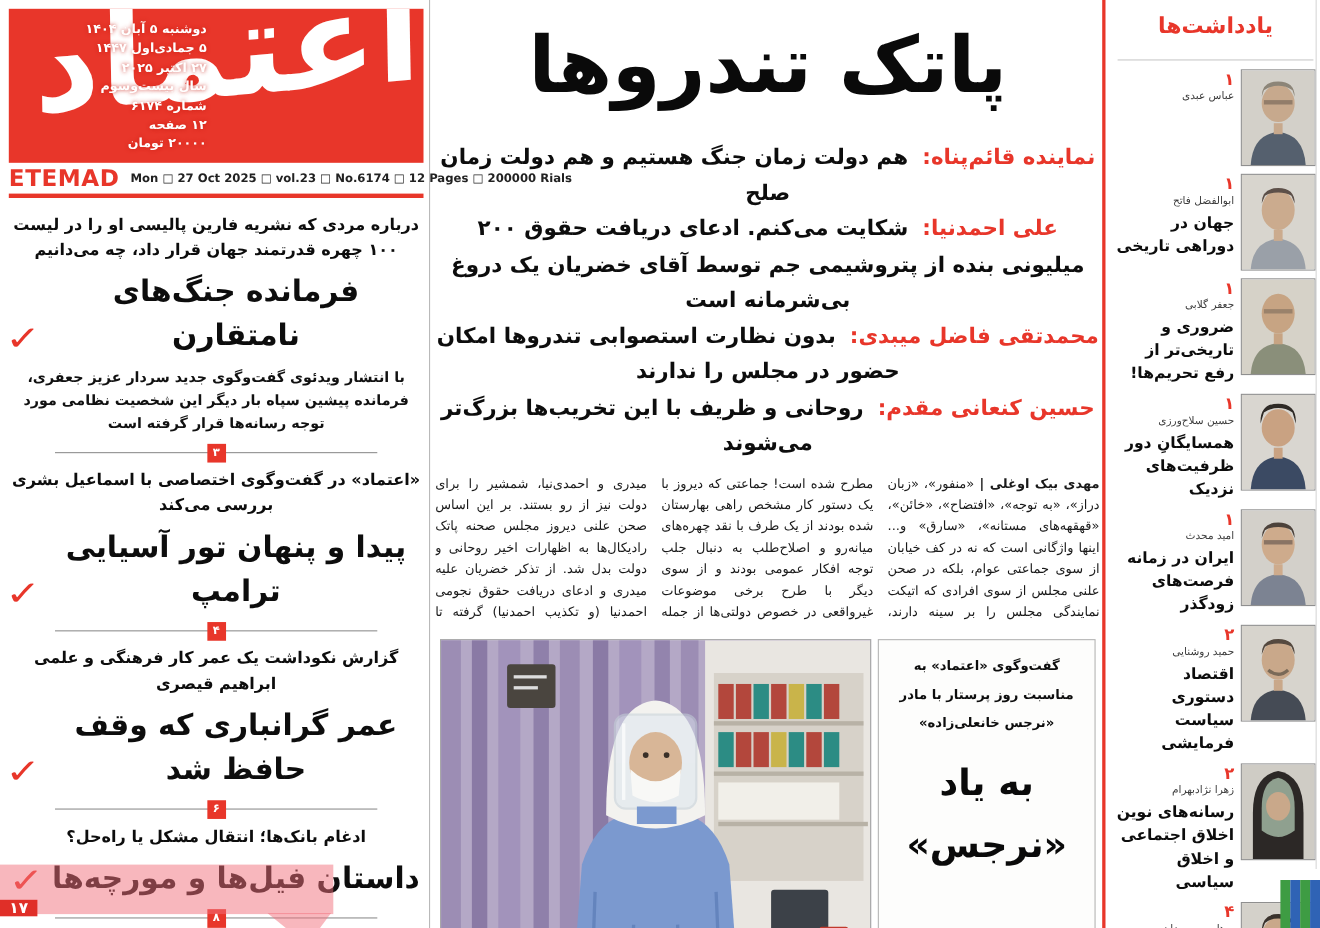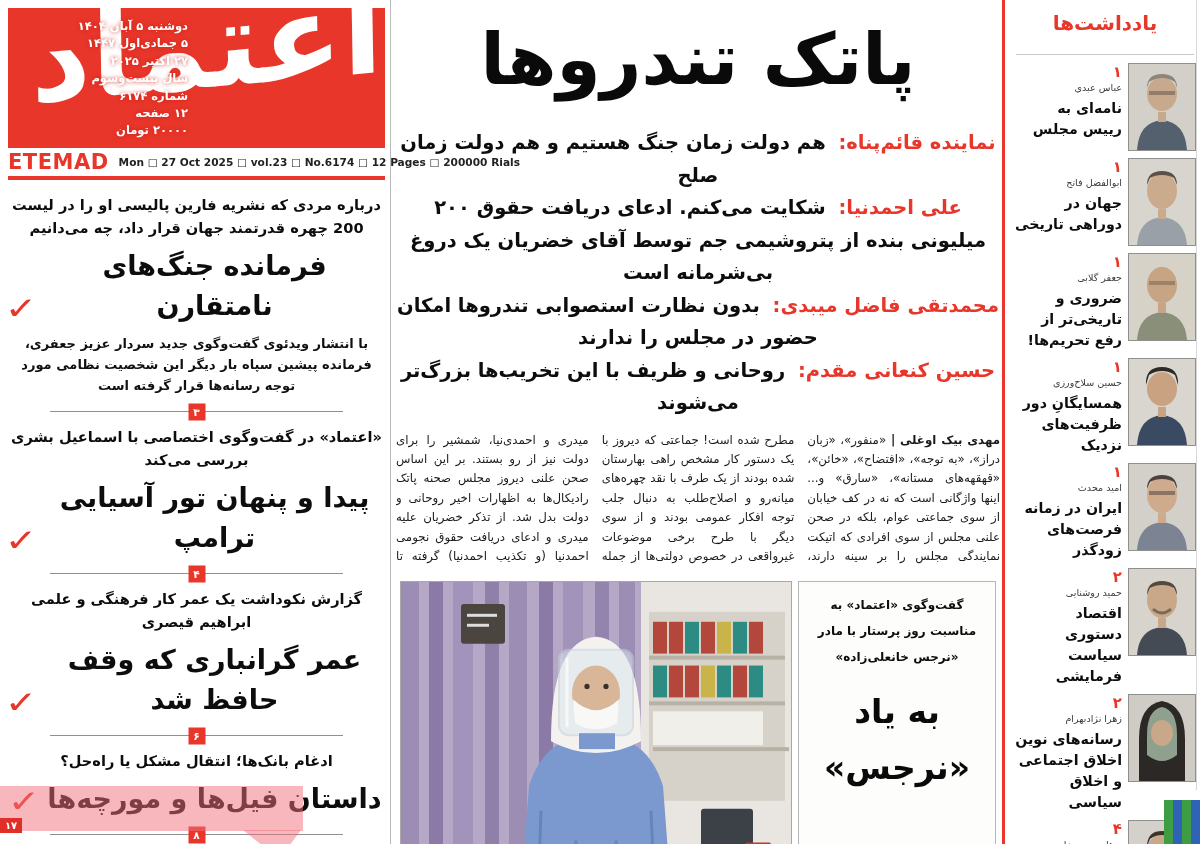--- a/index.html
+++ b/index.html
@@ -61,22 +61,22 @@
   .edge{position:absolute;left:1196px;top:0;width:1px;height:790px;background:#d7d7d7;}
   .colorbars{position:absolute;right:0;bottom:0;display:flex;}
   .colorbars div{width:9px;height:44px;}
   .cb-g{background:var(--bar_green,#3e9c43);} .cb-b{background:var(--bar_blue,#2f63b5);}
   
   .ann{position:absolute;left:0;top:786px;width:303px;height:45px;
        background:var(--annotation_pink,rgba(242,112,124,0.5));z-index:6;}
   .ann-tail{position:absolute;left:243px;top:830px;width:58px;height:14px;
             background:var(--annotation_pink,rgba(242,112,124,0.55));
             clip-path:polygon(0 0,100% 0,82% 100%,30% 100%);z-index:6;}
-  .ann-badge{position:absolute;left:0;top:818px;width:22px;height:15px;background:#e02f28;color:#fff;
-             font-size:10px;font-weight:bold;display:flex;align-items:center;justify-content:center;z-index:7;}
+  .ann-badge{position:absolute;left:0;top:818px;width:34px;height:15px;background:#e02f28;color:#fff;
+             font-size:14px;font-weight:bold;display:flex;align-items:center;justify-content:center;z-index:7;}
 </style>
 </head>
 <body>
 
 <div class="page">
 
   <div class="leftcol">
     <div class="logo">
       <div class="logo-fa">اعتماد</div>
       <div class="logo-dates">دوشنبه ۵ آبان ۱۴۰۴
@@ -87,21 +87,21 @@
 ۱۲ صفحه
 ۲۰۰۰۰ تومان</div>
     </div>
     <div class="etemad-strip">
       <span class="etemad-en">ETEMAD</span>
       <span class="etemad-info">Mon □ 27 Oct 2025 □ vol.23 □ No.6174 □ 12 Pages □ 200000 Rials</span>
     </div>
     <div class="red-rule"></div>
 
     <article class="tease">
-      <div class="t-kicker">درباره مردی که نشریه فارین پالیسی او را در لیست 200 چهره قدرتمند جهان قرار داد، چه می‌دانیم</div>
+      <div class="t-kicker">درباره مردی که نشریه فارین پالیسی او را در لیست ۱۰۰ چهره قدرتمند جهان قرار داد، چه می‌دانیم</div>
       <div class="t-head">
         <span class="check">✓</span>
         <span>فرمانده جنگ‌های نامتقارن</span>
       </div>
       <div class="t-body">با انتشار ویدئوی گفت‌وگوی جدید سردار عزیز جعفری، فرمانده پیشین سپاه بار دیگر این شخصیت نظامی مورد توجه رسانه‌ها قرار گرفته است</div>
       <div class="divider">
         <span class="pgbox">۳</span>
       </div>
     </article>
 
@@ -234,21 +234,20 @@
 
   <div class="redline"></div>
 
   <div class="sidebar">
     <div class="sb-header">یادداشت‌ها</div>
 
     <div class="sb-item">
       <div class="sb-txt">
         <div class="sb-num">۱</div>
         <div class="sb-author">عباس عبدی</div>
-        <div class="sb-title">نامه‌ای به رییس مجلس</div>
       </div>
       <div class="sb-photo">
           <svg viewBox="0 0 66 86">
             <rect width="66" height="86" fill="#d3d0c9"></rect>
             <ellipse cx="33" cy="30" rx="15" ry="17" fill="#c7a98d"></ellipse>
             <path d="M18 24 Q18 10 33 10 Q48 10 48 24 L46 18 Q40 14 33 14 Q26 14 20 18 Z" fill="#8c8578"></path>
             <path d="M8 86 Q10 58 33 56 Q56 58 58 86 Z" fill="#55606e"></path>
             <rect x="29" y="48" width="8" height="10" fill="#c7a98d"></rect>
             <rect x="20" y="27" width="26" height="4" fill="#6e6054" opacity="0.6"></rect>
           </svg>

